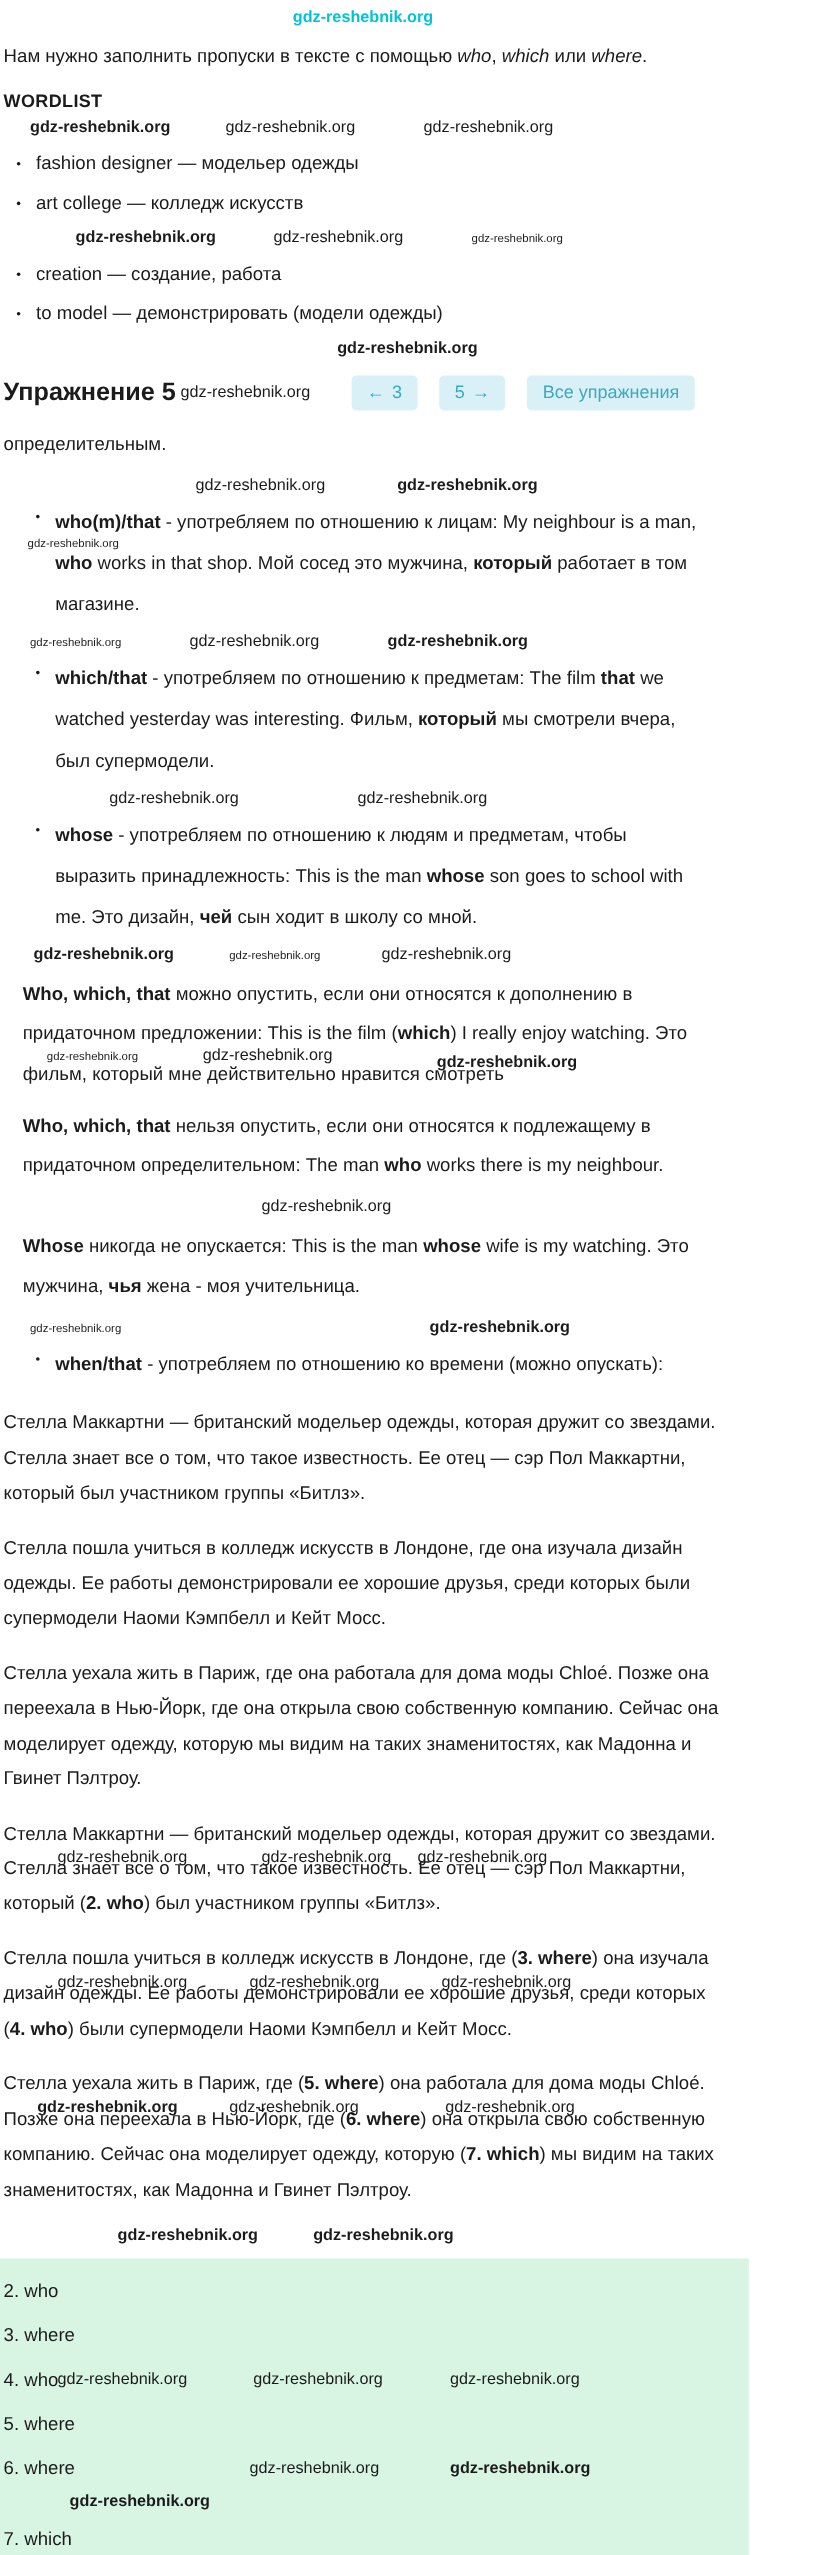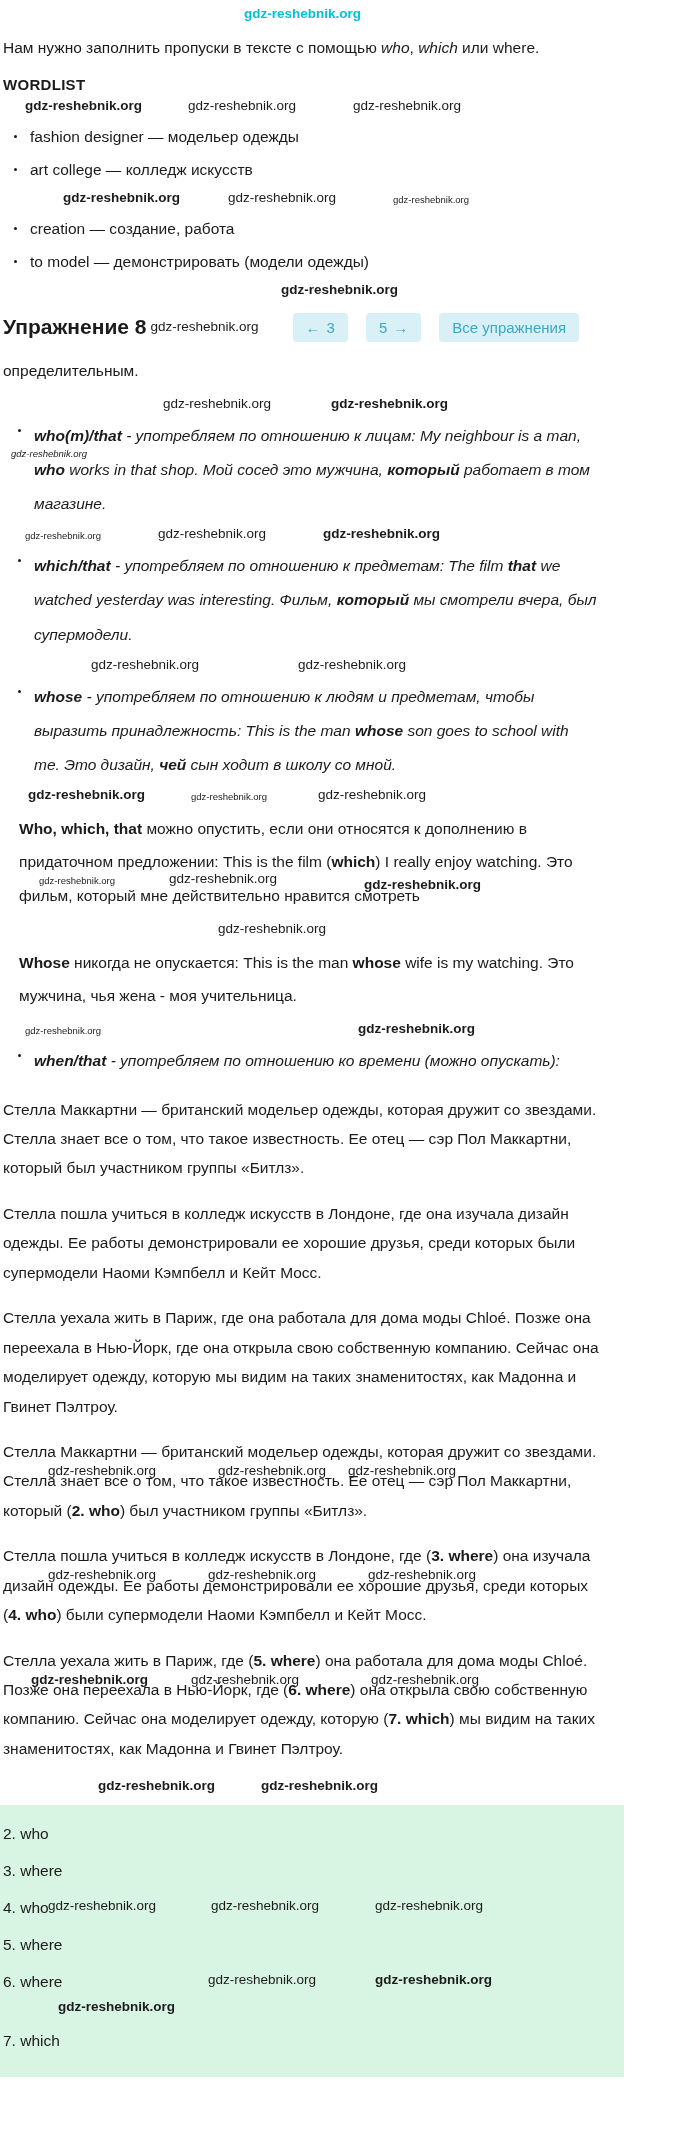--- a/index.html
+++ b/index.html
@@ -21,21 +21,21 @@
   .wm{position:absolute;top:0;font-size:13.5px;color:var(--text);white-space:nowrap;line-height:1;}
   .wm.b{font-weight:700;}
   .wm.s{font-size:9.5px;}
   .wm-row{position:relative;height:20px;}
   .intro{margin:10px 0 6px;line-height:1.9;}
   .wordlist-title{font-size:15px;font-weight:700;letter-spacing:.3px;margin:14px 0 6px;}
   .bullet{display:flex;align-items:flex-start;margin:6px 0 8px;line-height:1.6;padding-left:11px;position:relative;}
   .dot{width:3px;height:3px;background:var(--text);border-radius:50%;margin:10px 13px 0 0;flex:none;}
   .btext{flex:1;}
   .gb .btext{line-height:2.2;}
-  .gb{margin:2px 4px 6px;font-style:italic;}
+  .gb{margin:2px 16px 6px;}
   .ex-header{display:flex;align-items:center;margin:10px 0 14px;}
   .ex-title{font-size:21px;font-weight:700;margin:0;white-space:nowrap;}
   .ex-wm{position:static;margin-left:4px;}
   .nav{display:flex;gap:18px;margin-left:34px;}
   .nav-btn{
     background:var(--button-bg);color:var(--button-text);border:none;border-radius:4px;
     font-size:15px;padding:6px 13px;font-family:inherit;display:flex;gap:6px;align-items:center;
     cursor:pointer;white-space:nowrap;
   }
   .frag{margin:8px 0 12px;line-height:1.9;}
@@ -45,21 +45,21 @@
   .ans-row{position:relative;height:37px;display:flex;align-items:center;font-size:15.5px;}
   .answers .wm-row{height:22px;}
 </style>
 </head>
 <body>
 
 <div class="page">
 
   <div class="wm-top">gdz-reshebnik.org</div>
 
-  <p class="intro"><span>Нам нужно заполнить пропуски в тексте с помощью </span><span style="font-style: italic;">who</span><span>, </span><span style="font-style: italic;">which</span><span> или </span><span style=" text-align: right;">where</span><span>.</span></p>
+  <p class="intro"><span>Нам нужно заполнить пропуски в тексте с помощью </span><span style="font-style: italic;">who</span><span>, </span><span style="font-style: italic;">which</span><span> или </span><span style="font-style: italic; text-align: right;">where</span><span>.</span></p>
 
   <div class="wordlist-title">WORDLIST</div>
 
   <div class="wm-row">
     <span class="wm b" style="left:22px">gdz-reshebnik.org</span>
     <span class="wm" style="left:185px">gdz-reshebnik.org</span>
     <span class="wm" style="left:350px">gdz-reshebnik.org</span>
   </div>
 
   <div class="bullet">
@@ -84,21 +84,21 @@
   <div class="bullet">
     <span class="dot"></span>
     <span class="btext">to model — демонстрировать (модели одежды)</span>
   </div>
 
   <div class="wm-row">
     <span class="wm b" style="left:278px">gdz-reshebnik.org</span>
   </div>
 
   <div class="ex-header">
-    <h2 class="ex-title">Упражнение 8</h2>
+    <h2 class="ex-title">Упражнение 5</h2>
     <span class="wm ex-wm">gdz-reshebnik.org</span>
     <div class="nav">
       <button class="nav-btn">
         <span>←</span>
         <span>3</span>
       </button>
       <button class="nav-btn">
         <span>5</span>
         <span>→</span>
       </button>
@@ -145,26 +145,27 @@
     <span class="wm s" style="left:188px;top:4px">gdz-reshebnik.org</span>
     <span class="wm" style="left:315px">gdz-reshebnik.org</span>
   </div>
 
   <p class="note"><span style="font-weight: 700;">Who, which, that</span><span> можно опустить, если они относятся к дополнению в придаточном предложении: This is the film (</span><span style="font-weight: 700;">which</span><span>) I really enjoy watching. Это фильм, который мне действительно нравится смотреть</span>
     <span class="wm s" style="left:20px;top:64px">gdz-reshebnik.org</span>
     <span class="wm" style="left:150px;top:60px">gdz-reshebnik.org</span>
     <span class="wm b" style="left:345px;top:66px">gdz-reshebnik.org</span>
   </p>
 
+  <p class="note"><span style="font-weight: 700;">Who, which, that</span><span> нельзя опустить, если они относятся к подлежащему в придаточном определительном: The man </span><span style="font-weight: 700;">who</span><span> works there is my neighbour.</span></p>
 
   <div class="wm-row">
     <span class="wm" style="left:215px">gdz-reshebnik.org</span>
   </div>
 
-  <p class="note"><span style="font-weight: 700;">Whose</span><span> никогда не опускается: This is the man </span><span style="font-weight: 700;">whose</span><span> wife is my watching. Это мужчина, </span><span style="font-weight: 400;">чья</span><span> жена - моя учительница.</span></p>
+  <p class="note"><span style="font-weight: 700;">Whose</span><span> никогда не опускается: This is the man </span><span style="font-weight: 700;">whose</span><span> wife is my watching. Это мужчина, </span><span style="font-weight: 700;">чья</span><span> жена - моя учительница.</span></p>
 
   <div class="wm-row">
     <span class="wm s" style="left:22px;top:4px">gdz-reshebnik.org</span>
     <span class="wm b" style="left:355px">gdz-reshebnik.org</span>
   </div>
 
   <div class="bullet gb">
     <span class="dot"></span>
     <span class="btext"><span style="font-weight: 700;">when/that</span><span> - употребляем по отношению ко времени (можно опускать):</span></span>
   </div>

